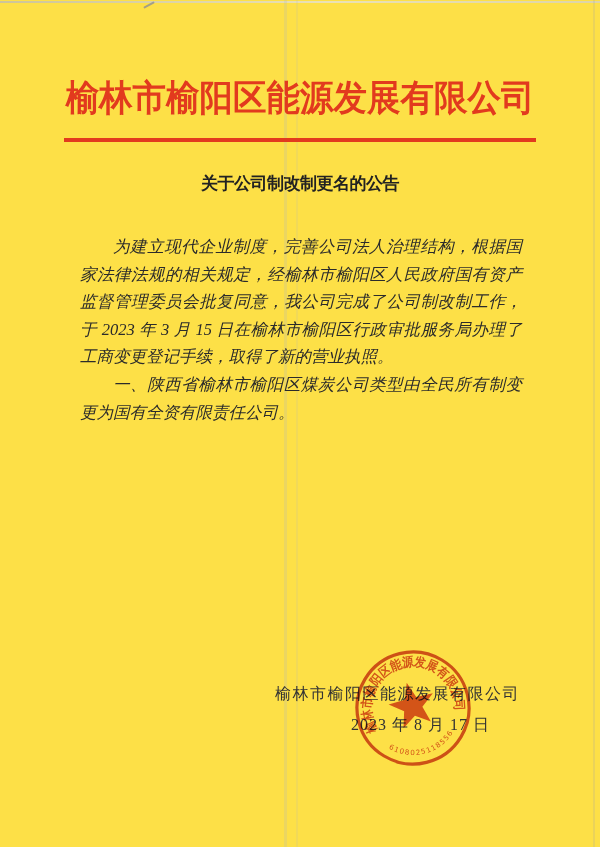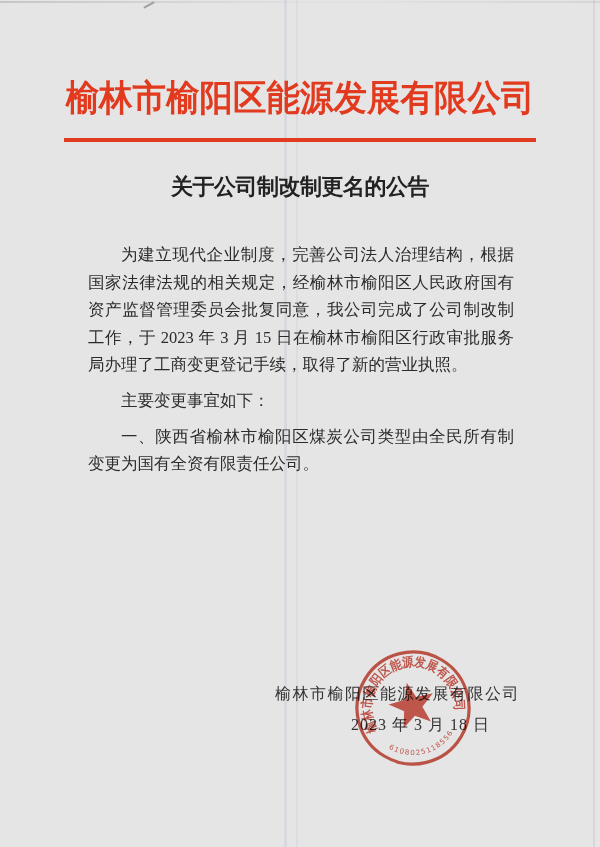--- a/index.html
+++ b/index.html
@@ -2,21 +2,21 @@
 <html><head>
 <meta charset="utf-8">
 <style>
   html, body {
     margin: 0; padding: 0;
     background: #ffffff;
   }
   .page {
     position: relative;
     width: 600px; height: 847px;
-    background: #e5e5e5;
+    background: #fde047;
     overflow: hidden;
     font-family: "Liberation Serif", "DejaVu Serif", serif;
     color: #2b2b2b;
   }
   
   .edge-line-top {
     position: absolute; top: 1px; left: 0; width: 100%; height: 1.5px;
     background: linear-gradient(90deg, #b9b9bc, #e2e2e4 55%, #cfcfd2);
     opacity: .7;
   }
@@ -40,32 +40,32 @@
     white-space: nowrap;
   }
   .red-rule {
     position: absolute; top: 138px; left: 64px; width: 472px; height: 3.5px;
   }
 
   
   .doc-title {
     position: absolute; top: 172px; left: 0; right: 0;
     margin: 0; text-align: center;
-    font-size: 22px; font-weight: bold; letter-spacing: -0.5px;
+    font-size: 17px; font-weight: bold; letter-spacing: -0.5px;
     color: #222;
   }
 
   
   .doc-body {
     position: absolute; top: 233px; left: 80px; width: 442px;
     font-size: 16.5px; line-height: 27.6px;
     text-align: justify;
     color: #2b2b2b;
   }
-  .doc-body p { margin: 8px; text-indent: 2em; }
+  .doc-body p { margin: 0; text-indent: 2em; font-style: italic; }
 
   
   .sig-company {
     position: absolute; top: 684px; right: 80px;
     font-size: 16px; letter-spacing: 1.5px; color: #333;
     white-space: nowrap;
   }
   .sig-date {
     position: absolute; top: 715px; right: 110px;
     font-size: 16px; letter-spacing: 1px; color: #333;
@@ -100,26 +100,25 @@
   <div class="streak-2"></div>
   <div class="streak-right"></div>
 
   <h1 class="letterhead" style="color: rgb(226, 58, 30);">榆林市榆阳区能源发展有限公司</h1>
   <div class="red-rule" style="background: rgb(226, 58, 30);"></div>
 
   <h2 class="doc-title">关于公司制改制更名的公告</h2>
 
   <div class="doc-body">
     <p>为建立现代企业制度，完善公司法人治理结构，根据国家法律法规的相关规定，经榆林市榆阳区人民政府国有资产监督管理委员会批复同意，我公司完成了公司制改制工作，于 2023 年 3 月 15 日在榆林市榆阳区行政审批服务局办理了工商变更登记手续，取得了新的营业执照。</p>
-    <p>主要变更事宜如下：</p>
     <p>一、陕西省榆林市榆阳区煤炭公司类型由全民所有制变更为国有全资有限责任公司。</p>
   </div>
 
   <div class="sig-company">榆林市榆阳区能源发展有限公司</div>
-  <div class="sig-date">2023 年 3 月 18 日</div>
+  <div class="sig-date">2023 年 8 月 17 日</div>
 
   <svg class="seal" viewBox="0 0 150 150">
     <circle cx="75" cy="75" r="56" fill="none" stroke="#c94534" stroke-width="3.2"></circle>
     <defs>
       <path id="sealTopArc" d="M35.5,89.4 A42,42 0 1 1 114.5,89.4" fill="none"></path>
       <path id="sealBottomArc" d="M35.1,99.9 A47,47 0 0 0 114.9,99.9" fill="none"></path>
     </defs>
     <text class="seal-ring-text" fill="#cf4a3c">
       <textPath href="#sealTopArc" startOffset="50%" text-anchor="middle" textLength="158" lengthAdjust="spacingAndGlyphs">榆林市榆阳区能源发展有限公司</textPath>
     </text>

